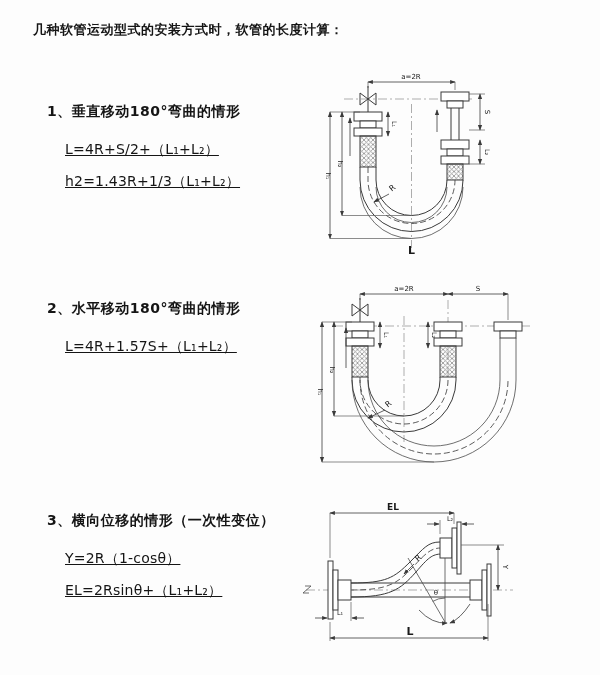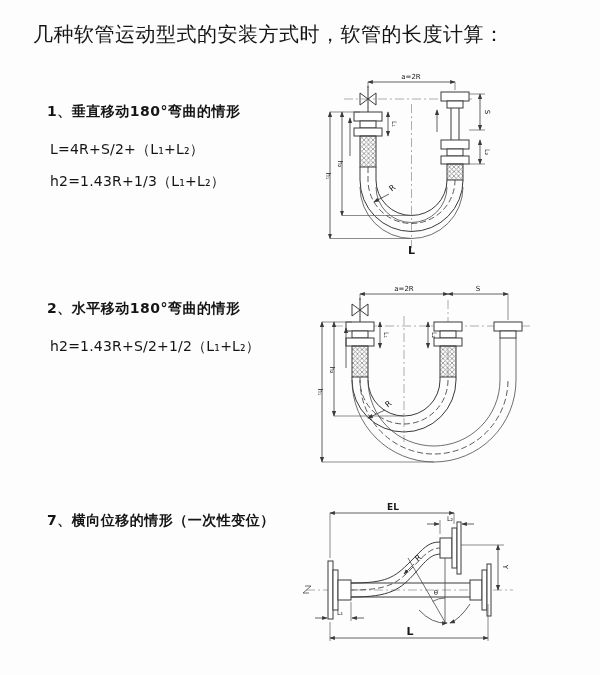--- a/index.html
+++ b/index.html
@@ -4,28 +4,28 @@
 <style>
   html,body{margin:0;padding:0;}
   body{
     width:600px;height:675px;position:relative;overflow:hidden;
     background:#fdfdfd;
     font-family:"DejaVu Sans","Liberation Sans",sans-serif;
     color:#151515;
   }
   .title{
     position:absolute;left:33px;top:21px;
-    font-size:20px;font-weight:400;letter-spacing:0.5px;
+    font-size:13px;font-weight:700;letter-spacing:0.5px;
   }
   .section{position:absolute;left:0;}
   .sec-heading{
     position:absolute;left:47px;top:0;
     font-size:14px;font-weight:700;letter-spacing:0.5px;white-space:nowrap;
   }
-  .formulas{position:absolute;left:50px;top:30px;}
+  .formulas{position:absolute;left:65px;top:30px;text-decoration:underline;}
   .formula{
     font-size:14px;font-weight:400;line-height:32px;white-space:nowrap;
     letter-spacing:0.2px;
   }
   .s1{top:103px;} .s2{top:300px;} .s3{top:512px;}
   .dwg{position:absolute;}
   .d1{left:310px;top:68px;width:278px;height:192px;}
   .d2{left:308px;top:282px;width:286px;height:184px;}
   .d3{left:298px;top:500px;width:302px;height:152px;}
   svg .ln{stroke:#3a3a3a;stroke-width:1;fill:none;}
@@ -50,27 +50,29 @@
   <div class="sec-heading">1、垂直移动180°弯曲的情形</div>
   <div class="formulas">
     <div class="formula">L=4R+S/2+（L₁+L₂）</div>
     <div class="formula">h2=1.43R+1/3（L₁+L₂）</div>
   </div>
 </div>
 
 <div class="section s2">
   <div class="sec-heading">2、水平移动180°弯曲的情形</div>
   <div class="formulas">
-    <div class="formula">h2=1.43R+S/2+1/2（L₁+L₂）</div>
+    <div class="formula">L=4R+1.57S+（L₁+L₂）</div>
   </div>
 </div>
 
 <div class="section s3">
-  <div class="sec-heading">7、横向位移的情形（一次性变位）</div>
+  <div class="sec-heading">3、横向位移的情形（一次性变位）</div>
   <div class="formulas">
+    <div class="formula">Y=2R（1-cosθ）</div>
+    <div class="formula">EL=2Rsinθ+（L₁+L₂）</div>
   </div>
 </div>
 
 <svg class="dwg d1" viewBox="0 0 278 192">
   <defs>
     <marker id="a1" viewBox="0 0 8 8" refX="7" refY="4" markerWidth="7" markerHeight="7" orient="auto-start-reverse">
       <path d="M0,1 L8,4 L0,7 z" fill="#3a3a3a"></path>
     </marker>
     <pattern id="br1" width="4.5" height="4.5" patternUnits="userSpaceOnUse">
       <path d="M0,4.5 L4.5,0 M0,0 L4.5,4.5" stroke="#8f8f8f" stroke-width="0.8" fill="none"></path>

